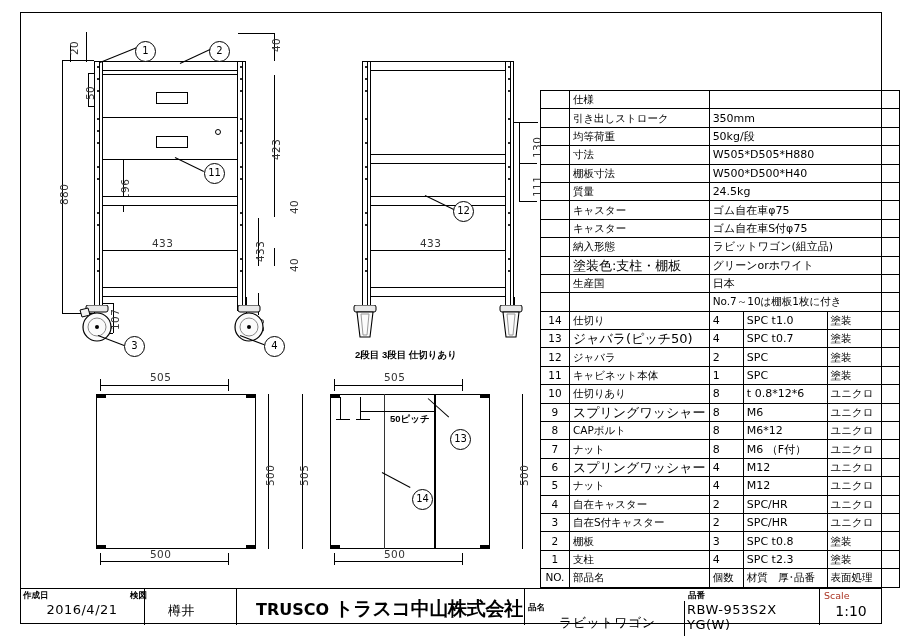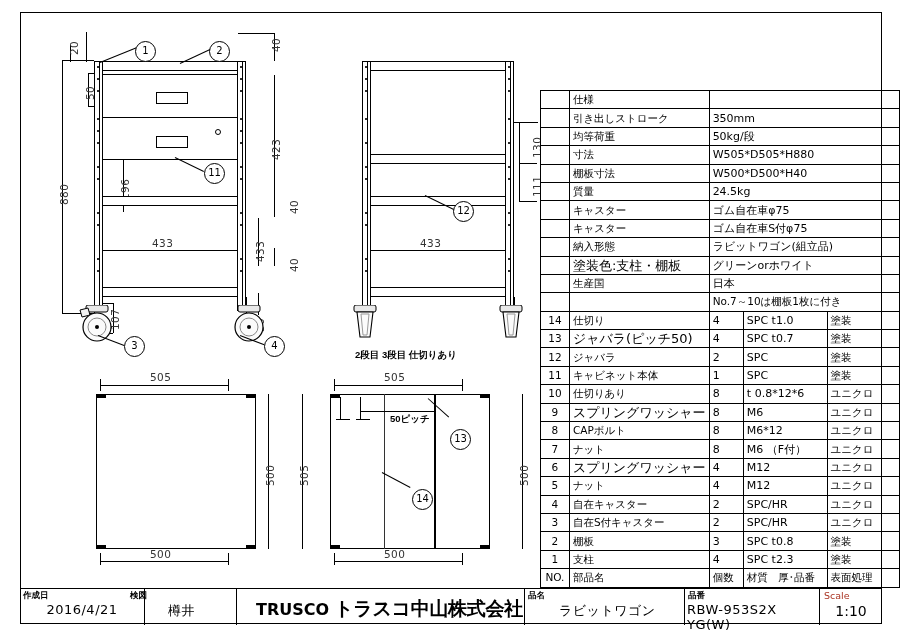--- a/index.html
+++ b/index.html
@@ -488,21 +488,21 @@
       <span class="tb-lbl">作成日</span>
       <span class="tb-val">2016/4/21</span>
     </div>
     <div class="tb-cell" style="left:107px;width:110px;">
       <span class="tb-lbl">検図</span>
       <span class="tb-val">樽井</span>
     </div>
     <div class="tb-cell" style="left:235px;width:270px;">
       <span class="logo"><span class="en">TRUSCO</span> <span>トラスコ中山株式会社</span></span>
     </div>
-    <div class="tb-cell" style="left:505px;width:160px;">
+    <div class="tb-cell" style="left:505px;width:160px;margin-top:12px;">
       <span class="tb-lbl">品名</span>
       <span class="tb-val left">ラビットワゴン</span>
     </div>
     <div class="tb-cell" style="left:665px;width:135px;">
       <span class="tb-lbl">品番</span>
       <span class="tb-val left" style="padding-left:2px;">RBW-953S2X  YG(W)</span>
     </div>
     <div class="tb-cell" style="left:800px;width:62px;border-right:none;">
       <span class="scale-lbl" style="color: rgb(170, 51, 34);">Scale</span>
       <span class="scale-val">1:10</span>

